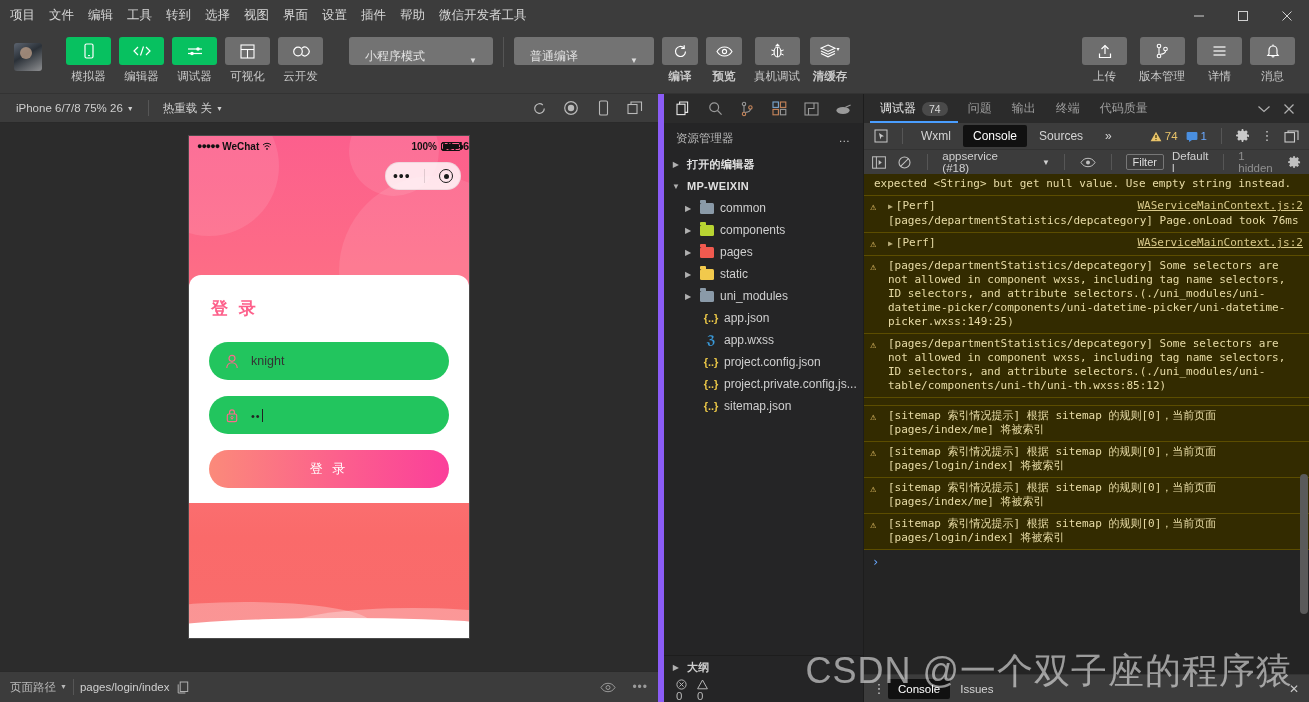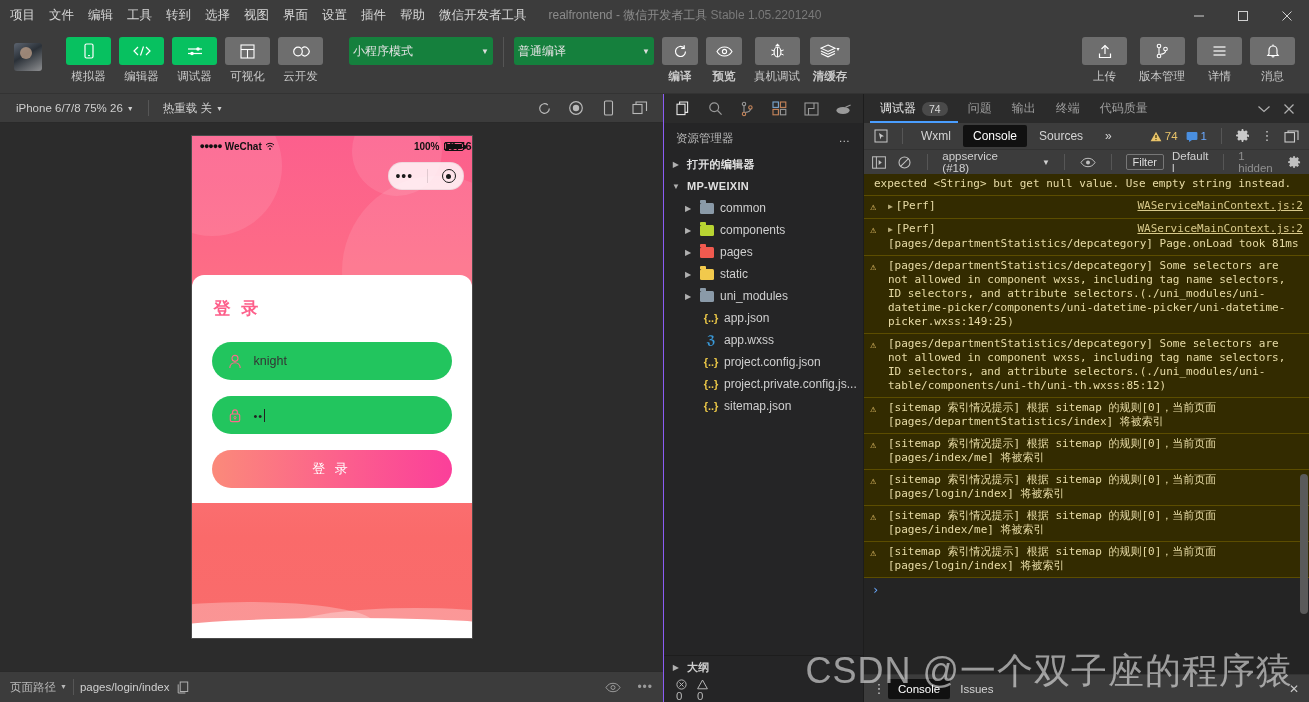--- a/index.html
+++ b/index.html
@@ -37,36 +37,36 @@
   .tb-group { display:flex; align-items:flex-start; gap:8px; }
   .tb-item { width:45px; display:flex; flex-direction:column; align-items:center; cursor:default; }
   .tb-btn {
     width:45px;height:28px;border-radius:3px;display:flex;align-items:center;justify-content:center;
     background:#6e6e6e; color:#fff;
   }
   .tb-btn.green { background:#07c160; }
   .tb-lbl { margin-top:4px; font-size:11.5px; color:#c9c9c9; white-space:nowrap; }
   .tb-sep { width:1px;height:30px;background:#555;margin:0 10px;align-self:flex-start;margin-top:0; }
   .select {
-    height:28px;min-width:140px;background:#15803d;border-radius:3px;display:flex;align-items:center;
-    padding:0 4px; color:#e2e2e2; font-size:12px; gap:6px; cursor:default;
+    height:28px;min-width:140px;background:#737373;border-radius:3px;display:flex;align-items:flex-end;
+    padding:0 16px; color:#e2e2e2; font-size:12px; gap:6px; cursor:default;
   }
   .select .caret { margin-left:auto; font-size:8px; color:#ddd; }
   .tb-small { width:36px;font-weight:bold; }
   .tb-small .tb-btn { width:36px; }
   .tb-wide { width:54px; }
   .tb-wide .tb-btn { width:45px; }
   .spacer { flex:1 1 auto; }
   svg { display:block; }
 
   
   .body { flex:1 1 auto; display:flex; min-height:0; background:#2b2b2b; }
 
   
-  .sim-pane { width:664px; flex:0 0 664px; display:flex; flex-direction:column; background:#2c2c2c; border-right:1px solid #8b5cf6;}
+  .sim-pane { width:664px; flex:0 0 664px; display:flex; flex-direction:column; background:#2c2c2c; border-right:6px solid #8b5cf6;}
   .sim-toolbar {
     height:29px;flex:0 0 29px;background:#3c3c3c;display:flex;align-items:center;
     padding:0 8px;gap:0;border-bottom:1px solid #2a2a2a;
   }
   .sim-sel { color:#cfcfcf;font-size:11.5px;display:flex;align-items:center;gap:4px;padding:0 8px;height:21px;cursor:default;}
   .vline { width:1px;height:16px;background:#565656;margin:0 6px; }
   .sim-icons { margin-left:auto; display:flex; align-items:center; gap:14px; padding-right:6px; }
   .sim-ico { color:#b9b9b9; width:18px;height:18px;display:flex;align-items:center;justify-content:center; }
   .sim-stage { flex:1 1 auto; display:flex; align-items:flex-start; justify-content:center; padding-top:12px; background:#2c2c2c;}
 
@@ -227,26 +227,20 @@
       <span class="menu-item">编辑</span>
       <span class="menu-item">工具</span>
       <span class="menu-item">转到</span>
       <span class="menu-item">选择</span>
       <span class="menu-item">视图</span>
       <span class="menu-item">界面</span>
       <span class="menu-item">设置</span>
       <span class="menu-item">插件</span>
       <span class="menu-item">帮助</span>
       <span class="menu-item">微信开发者工具</span>
-    </div>
-    <div class="title-text">
-      <span>realfrontend</span>
-      <span>-</span>
-      <span>微信开发者工具</span>
-      <span class="title-ver">Stable 1.05.2201240</span>
     </div>
     <div class="winbtns">
       <div class="winbtn">
         <svg width="12" height="12" viewBox="0 0 12 12">
             <line x1="1" y1="6" x2="11" y2="6" stroke="currentColor" stroke-width="1"></line>
           </svg>
       </div>
       <div class="winbtn">
         <svg width="12" height="12" viewBox="0 0 12 12">
             <rect x="1.5" y="1.5" width="9" height="9" fill="none" stroke="currentColor" stroke-width="1"></rect>
@@ -832,42 +826,41 @@
 
         <div class="console">
           <div class="cmsg first">
             <span>expected &lt;String&gt; but get null value. Use empty string instead.</span>
           </div>
 
           <div class="cmsg">
             <span class="wico">⚠</span>
             <span class="src">WAServiceMainContext.js:2</span>
             <span class="tri">▶</span><span>[Perf]</span><br>
+            <span>[pages/departmentStatistics/depcategory] Page.onLoad took 76ms</span>
           </div>
 
           <div class="cmsg">
             <span class="wico">⚠</span>
             <span class="src">WAServiceMainContext.js:2</span>
             <span class="tri">▶</span><span>[Perf]</span><br>
-            <span>[pages/departmentStatistics/depcategory] Page.onLoad took 81ms</span>
           </div>
 
           <div class="cmsg">
             <span class="wico">⚠</span>
             <span>[pages/departmentStatistics/depcategory] Some selectors are not allowed in component wxss, including tag name selectors, ID selectors, and attribute selectors.(./uni_modules/uni-datetime-picker/components/uni-datetime-picker/uni-datetime-picker.wxss:149:25)</span>
           </div>
 
           <div class="cmsg">
             <span class="wico">⚠</span>
             <span>[pages/departmentStatistics/depcategory] Some selectors are not allowed in component wxss, including tag name selectors, ID selectors, and attribute selectors.(./uni_modules/uni-table/components/uni-th/uni-th.wxss:85:12)</span>
           </div>
 
           <div class="cmsg">
             <span class="wico">⚠</span>
-            <span>[sitemap 索引情况提示] 根据 sitemap 的规则[0]，当前页面 [pages/departmentStatistics/index] 将被索引</span>
           </div>
           <div class="cmsg">
             <span class="wico">⚠</span>
             <span>[sitemap 索引情况提示] 根据 sitemap 的规则[0]，当前页面 [pages/index/me] 将被索引</span>
           </div>
           <div class="cmsg">
             <span class="wico">⚠</span>
             <span>[sitemap 索引情况提示] 根据 sitemap 的规则[0]，当前页面 [pages/login/index] 将被索引</span>
           </div>
           <div class="cmsg">

